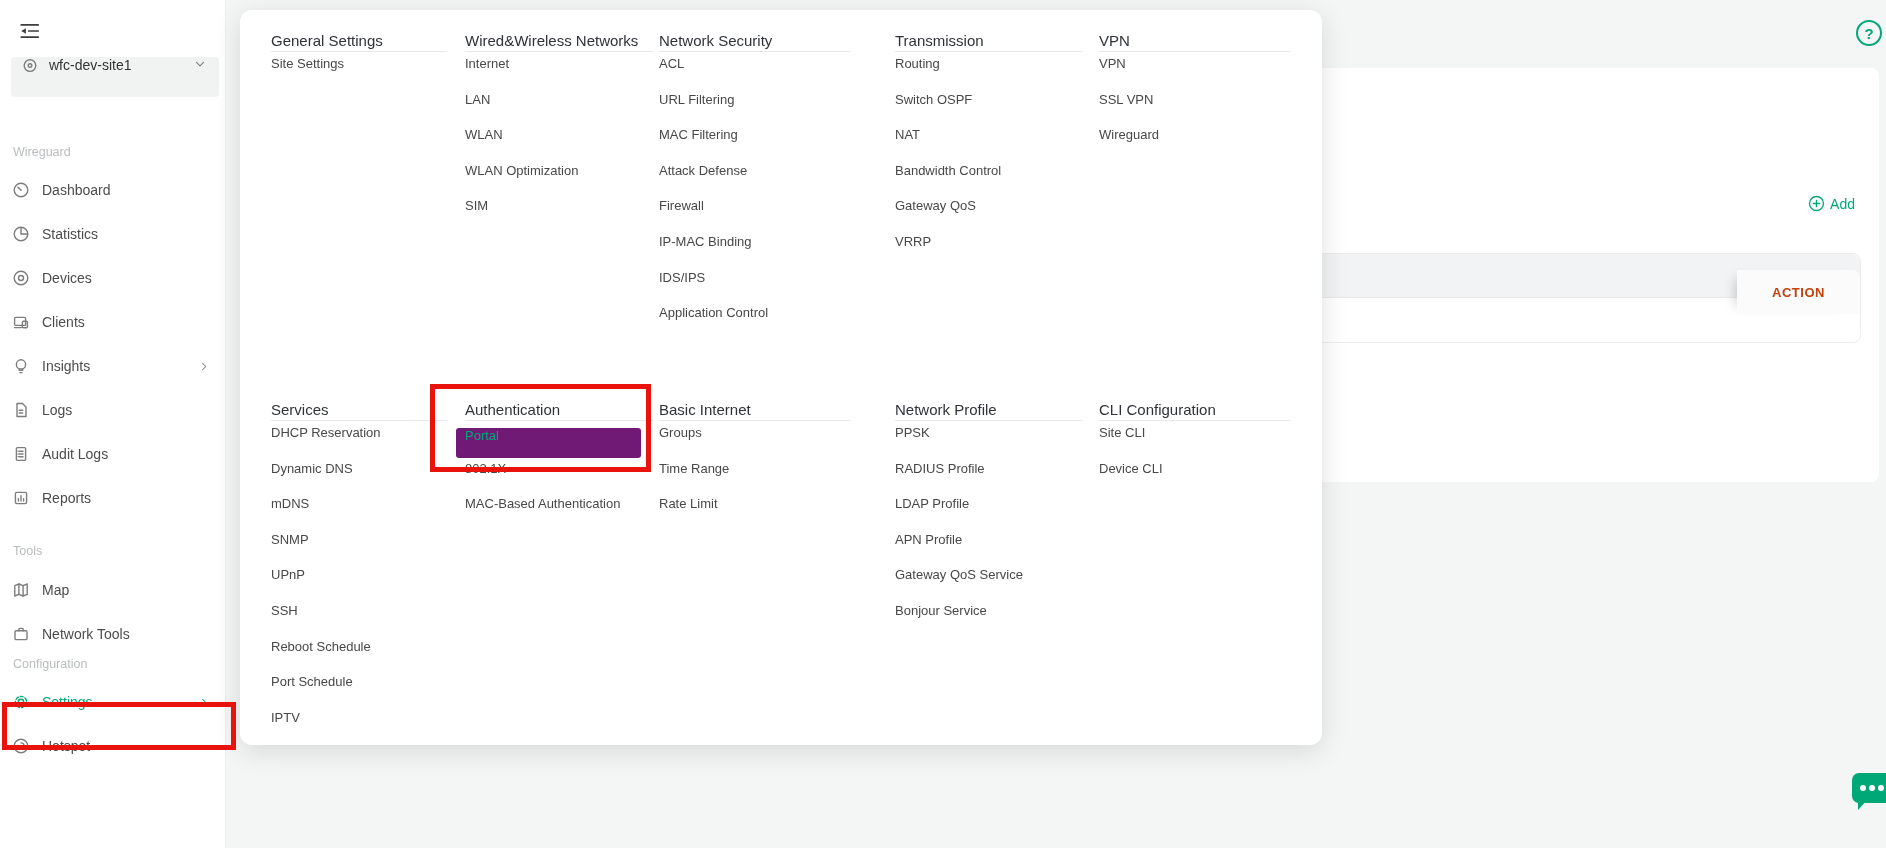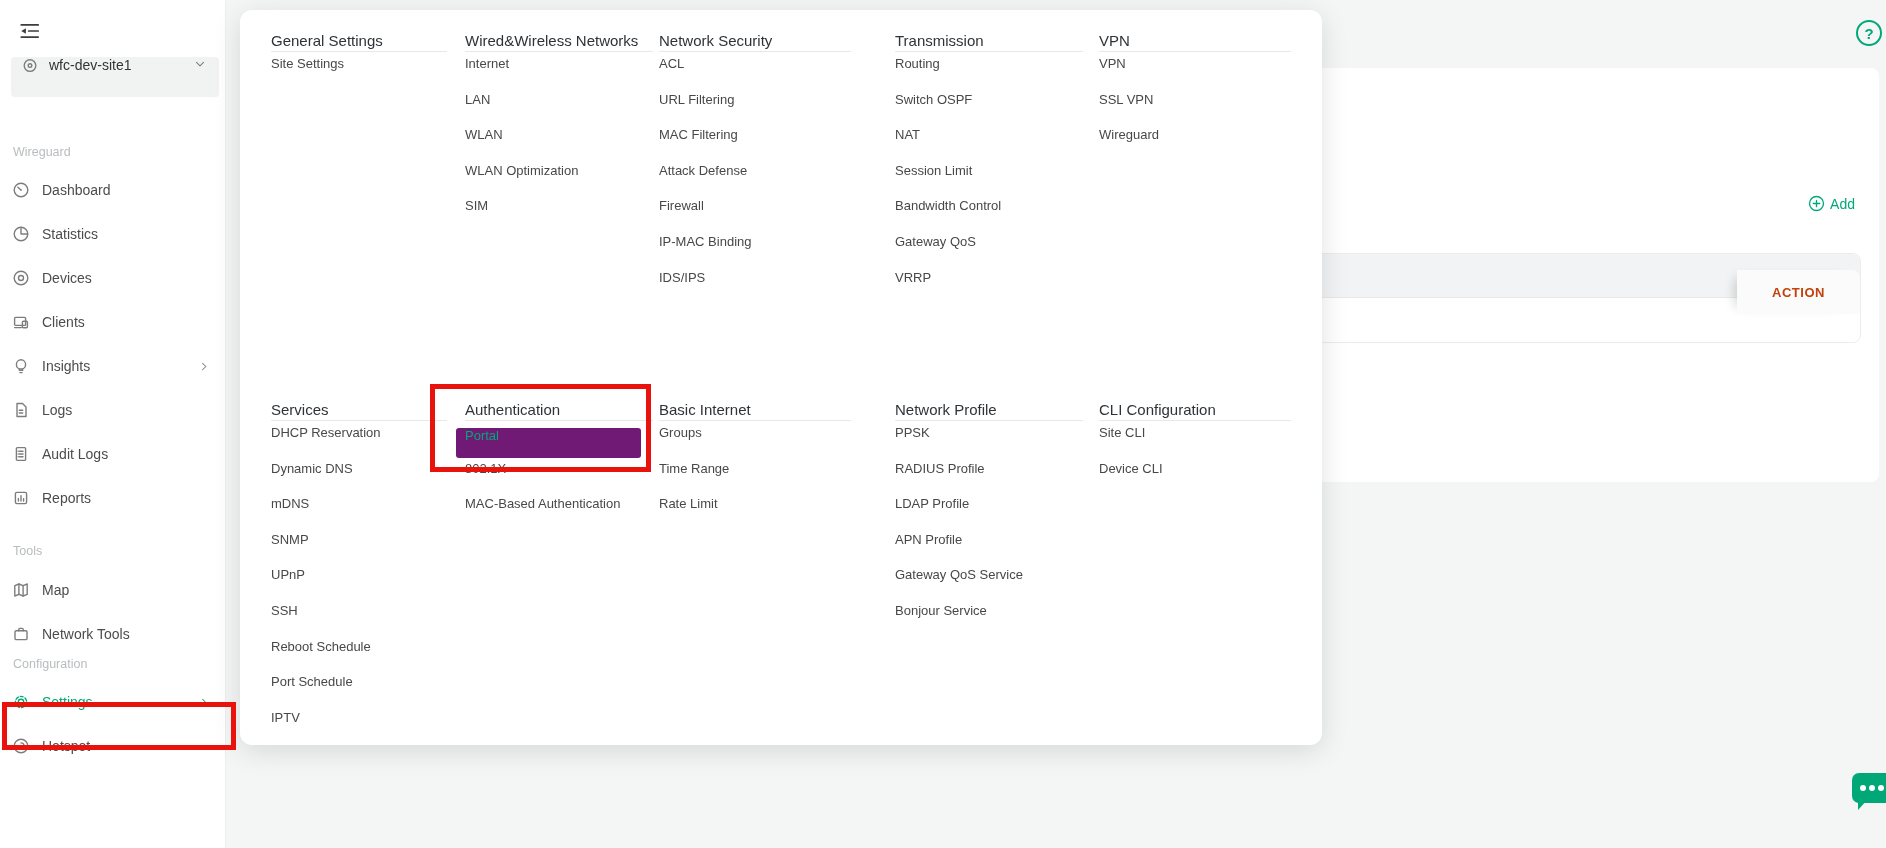--- a/index.html
+++ b/index.html
@@ -268,37 +268,37 @@
         </li>
       <li>
           <span>Firewall</span>
         </li>
       <li>
           <span>IP-MAC Binding</span>
         </li>
       <li>
           <span>IDS/IPS</span>
         </li>
+      <li>
+          <span>Application Control</span>
+        </li>
     </ul>
   </div>
 
   <div class="menu-col row-top-1" style="left:655px;width:188px">
     <h3>Transmission</h3>
     <ul>
       <li>
           <span>Routing</span>
         </li>
       <li>
           <span>Switch OSPF</span>
         </li>
       <li>
           <span>NAT</span>
-        </li>
-      <li>
-          <span>Session Limit</span>
         </li>
       <li>
           <span>Bandwidth Control</span>
         </li>
       <li>
           <span>Gateway QoS</span>
         </li>
       <li>
           <span>VRRP</span>
         </li>

